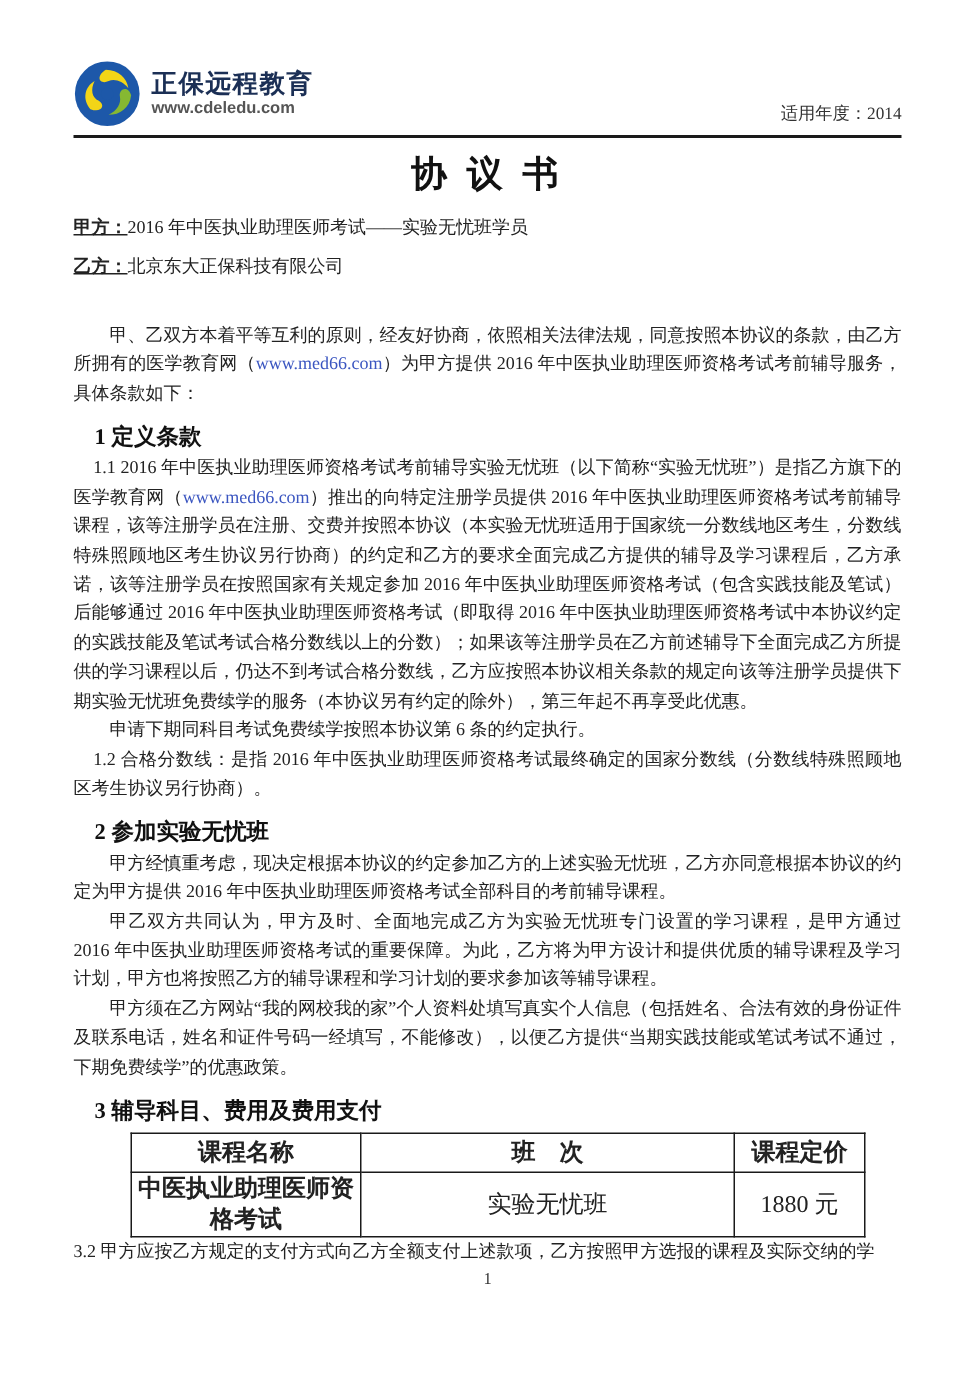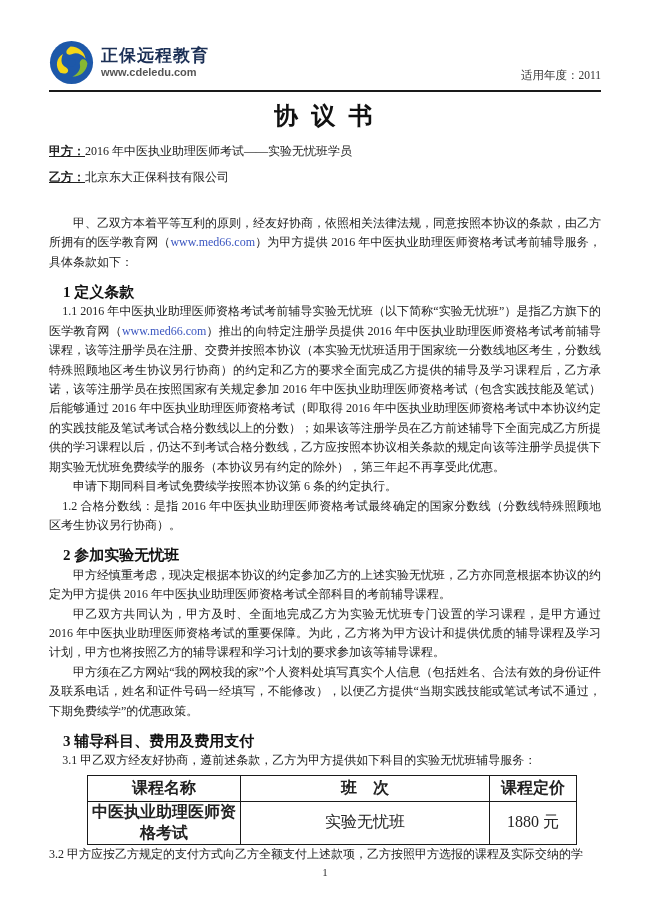--- a/index.html
+++ b/index.html
@@ -99,42 +99,41 @@
         <path d="M23 7 c 9 0 15 6 16 13 c -4 -5 -10 -7 -14 -5 c -6 3 -10 -3 -2 -8 z" fill="#f3d517"></path>
         <path d="M41 25 c -1 9 -8 14 -16 14 c 6 -3 9 -8 8 -13 c -1 -6 6 -8 8 -1 z" fill="#86b832"></path>
         <path d="M12 35 c -6 -7 -4 -16 3 -20 c -3 6 -2 12 3 14 c 5 3 2 9 -6 6 z" fill="#f3d517"></path>
         <circle cx="24" cy="24" r="4.5" fill="#1d58a9"></circle>
       </svg>
       <div class="brand-text">
         <div class="brand-name">正保远程教育</div>
         <div class="brand-url">www.cdeledu.com</div>
       </div>
     </div>
-    <div class="year">适用年度：2011</div>
+    <div class="year">适用年度：2014</div>
   </div>
 
   <div class="title">协 议 书</div>
 
   <p class="party first"><span class="plabel">甲方：</span><span>2016 年中医执业助理医师考试——实验无忧班学员</span></p>
   <p class="party second"><span class="plabel">乙方：</span><span>北京东大正保科技有限公司</span></p>
 
   <p class="para indent intro"><span>甲、乙双方本着平等互利的原则，经友好协商，依照相关法律法规，同意按照本协议的条款，由乙方所拥有的医学教育网（</span><a class="doc-link">www.med66.com</a><span>）为甲方提供 2016 年中医执业助理医师资格考试考前辅导服务，具体条款如下：</span></p>
 
   <p class="sec-heading">1 定义条款</p>
   <p class="para subnum"><span>1.1 2016 年中医执业助理医师资格考试考前辅导实验无忧班（以下简称“实验无忧班”）是指乙方旗下的医学教育网（</span><a class="doc-link">www.med66.com</a><span>）推出的向特定注册学员提供 2016 年中医执业助理医师资格考试考前辅导课程，该等注册学员在注册、交费并按照本协议（本实验无忧班适用于国家统一分数线地区考生，分数线特殊照顾地区考生协议另行协商）的约定和乙方的要求全面完成乙方提供的辅导及学习课程后，乙方承诺，该等注册学员在按照国家有关规定参加 2016 年中医执业助理医师资格考试（包含实践技能及笔试）后能够通过 2016 年中医执业助理医师资格考试（即取得 2016 年中医执业助理医师资格考试中本协议约定的实践技能及笔试考试合格分数线以上的分数）；如果该等注册学员在乙方前述辅导下全面完成乙方所提供的学习课程以后，仍达不到考试合格分数线，乙方应按照本协议相关条款的规定向该等注册学员提供下期实验无忧班免费续学的服务（本协议另有约定的除外），第三年起不再享受此优惠。</span></p>
   <p class="para indent">申请下期同科目考试免费续学按照本协议第 6 条的约定执行。</p>
   <p class="para subnum">1.2 合格分数线：是指 2016 年中医执业助理医师资格考试最终确定的国家分数线（分数线特殊照顾地区考生协议另行协商）。</p>
 
   <p class="sec-heading">2 参加实验无忧班</p>
   <p class="para indent">甲方经慎重考虑，现决定根据本协议的约定参加乙方的上述实验无忧班，乙方亦同意根据本协议的约定为甲方提供 2016 年中医执业助理医师资格考试全部科目的考前辅导课程。</p>
   <p class="para indent">甲乙双方共同认为，甲方及时、全面地完成乙方为实验无忧班专门设置的学习课程，是甲方通过 2016 年中医执业助理医师资格考试的重要保障。为此，乙方将为甲方设计和提供优质的辅导课程及学习计划，甲方也将按照乙方的辅导课程和学习计划的要求参加该等辅导课程。</p>
   <p class="para indent">甲方须在乙方网站“我的网校我的家”个人资料处填写真实个人信息（包括姓名、合法有效的身份证件及联系电话，姓名和证件号码一经填写，不能修改），以便乙方提供“当期实践技能或笔试考试不通过，下期免费续学”的优惠政策。</p>
 
   <p class="sec-heading">3 辅导科目、费用及费用支付</p>
-  <p class="para subnum">3.1 甲乙双方经友好协商，遵前述条款，乙方为甲方提供如下科目的实验无忧班辅导服务：</p>
 
   <table class="fee-table">
     <tbody>
         <tr>
       <th class="col-course">课程名称</th>
       <th class="col-class">班　次</th>
       <th class="col-price">课程定价</th>
     </tr>
     <tr>
       <td class="cell-bold">中医执业助理医师资格考试</td>

